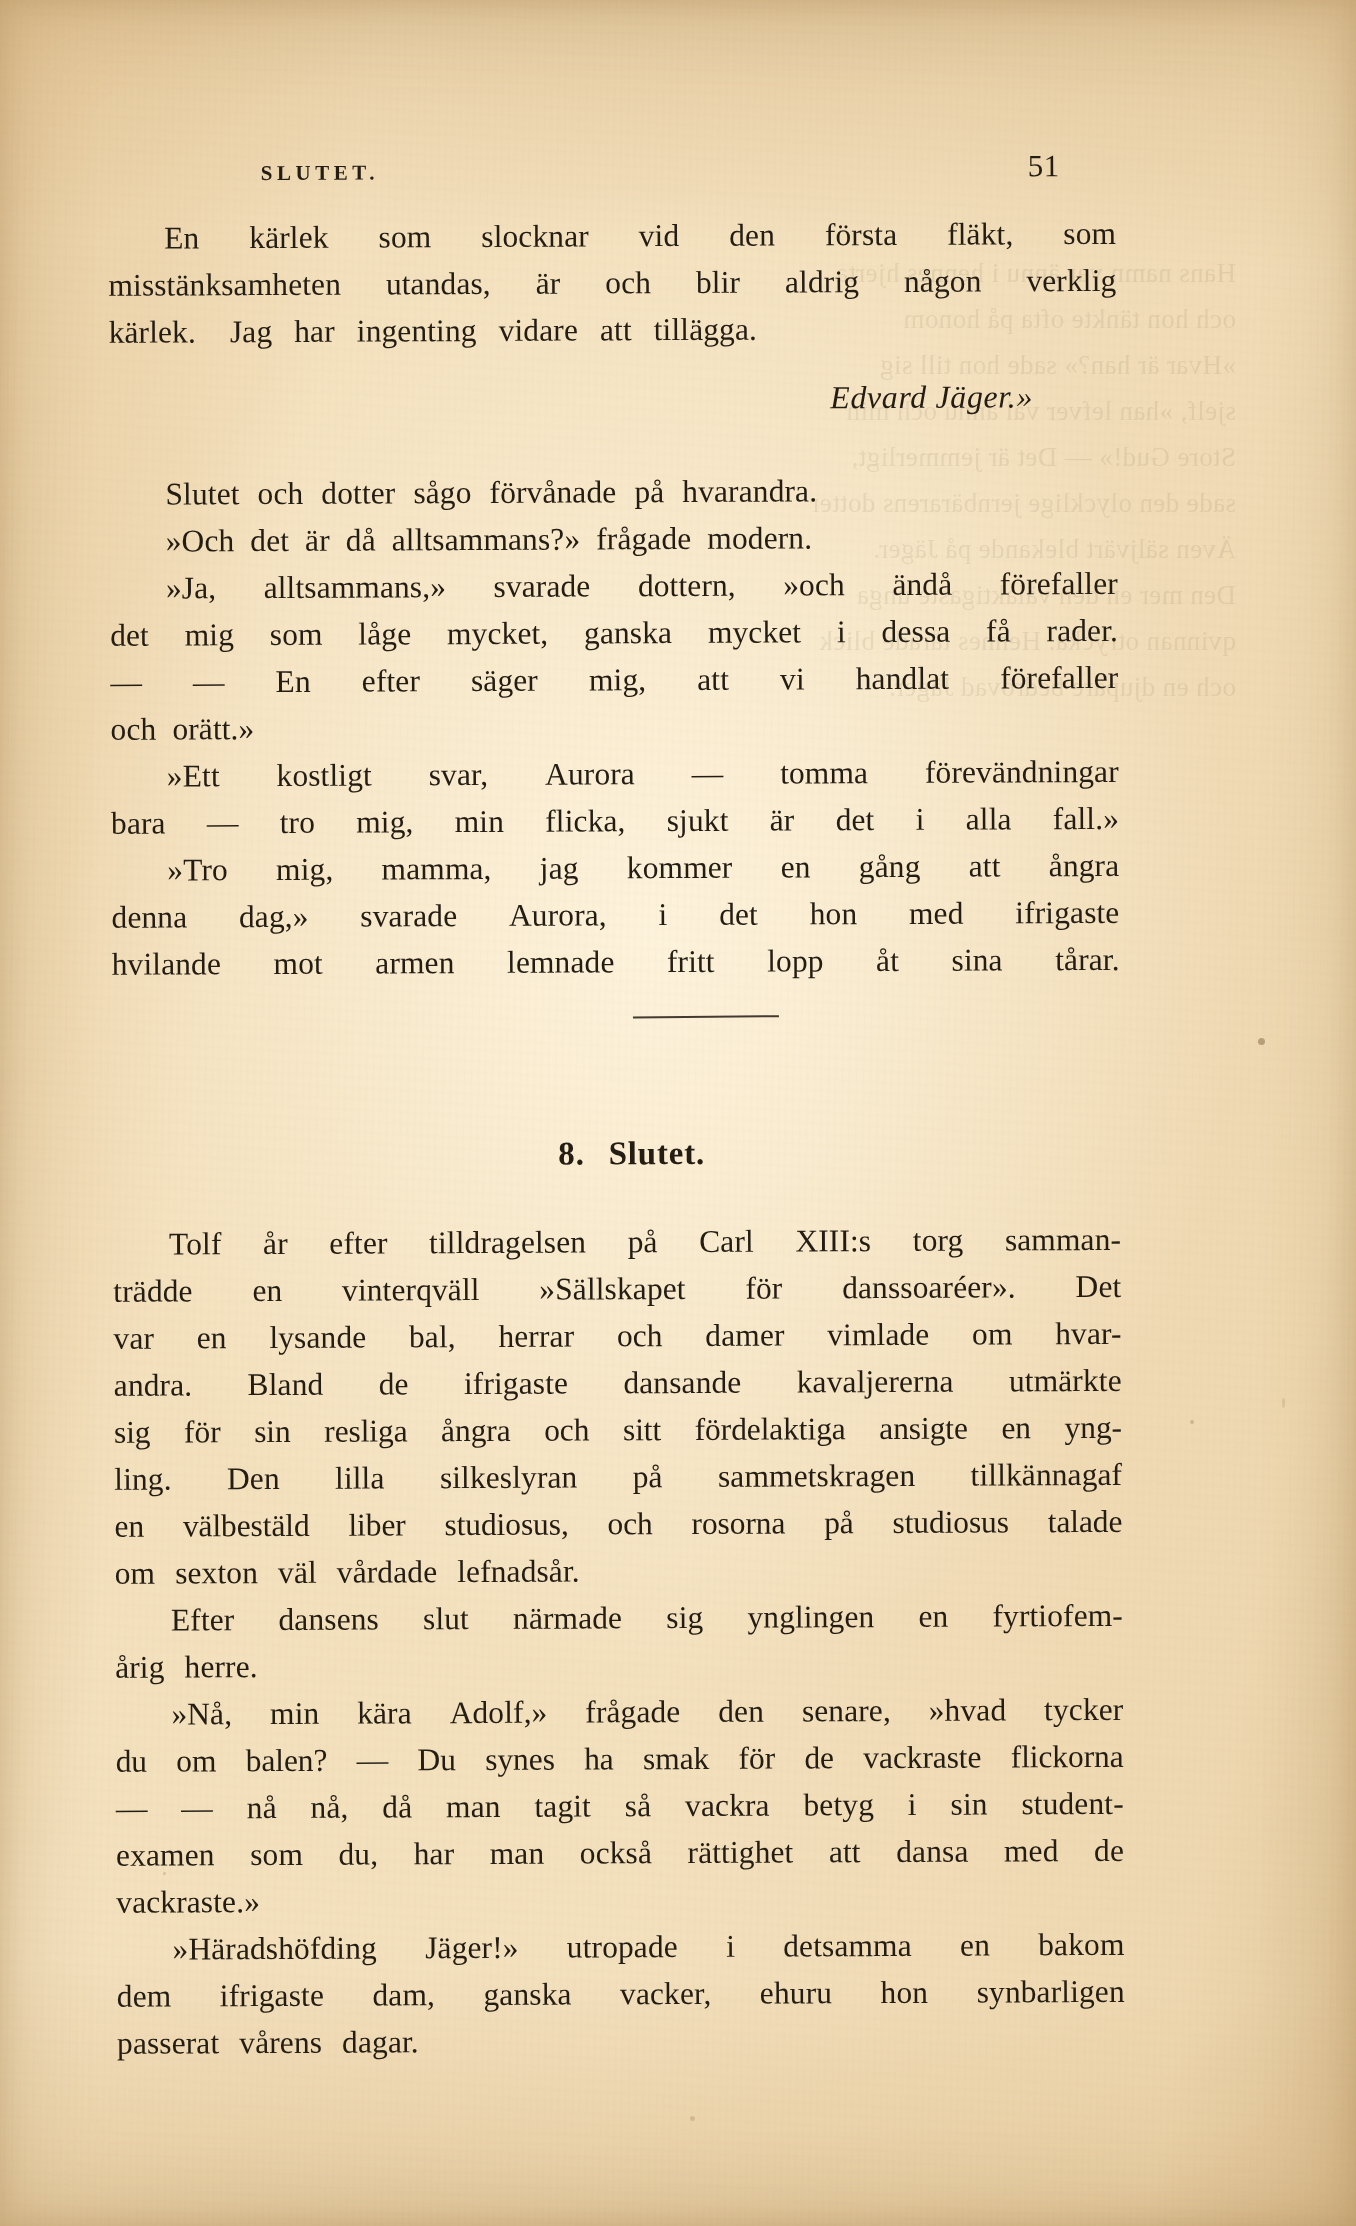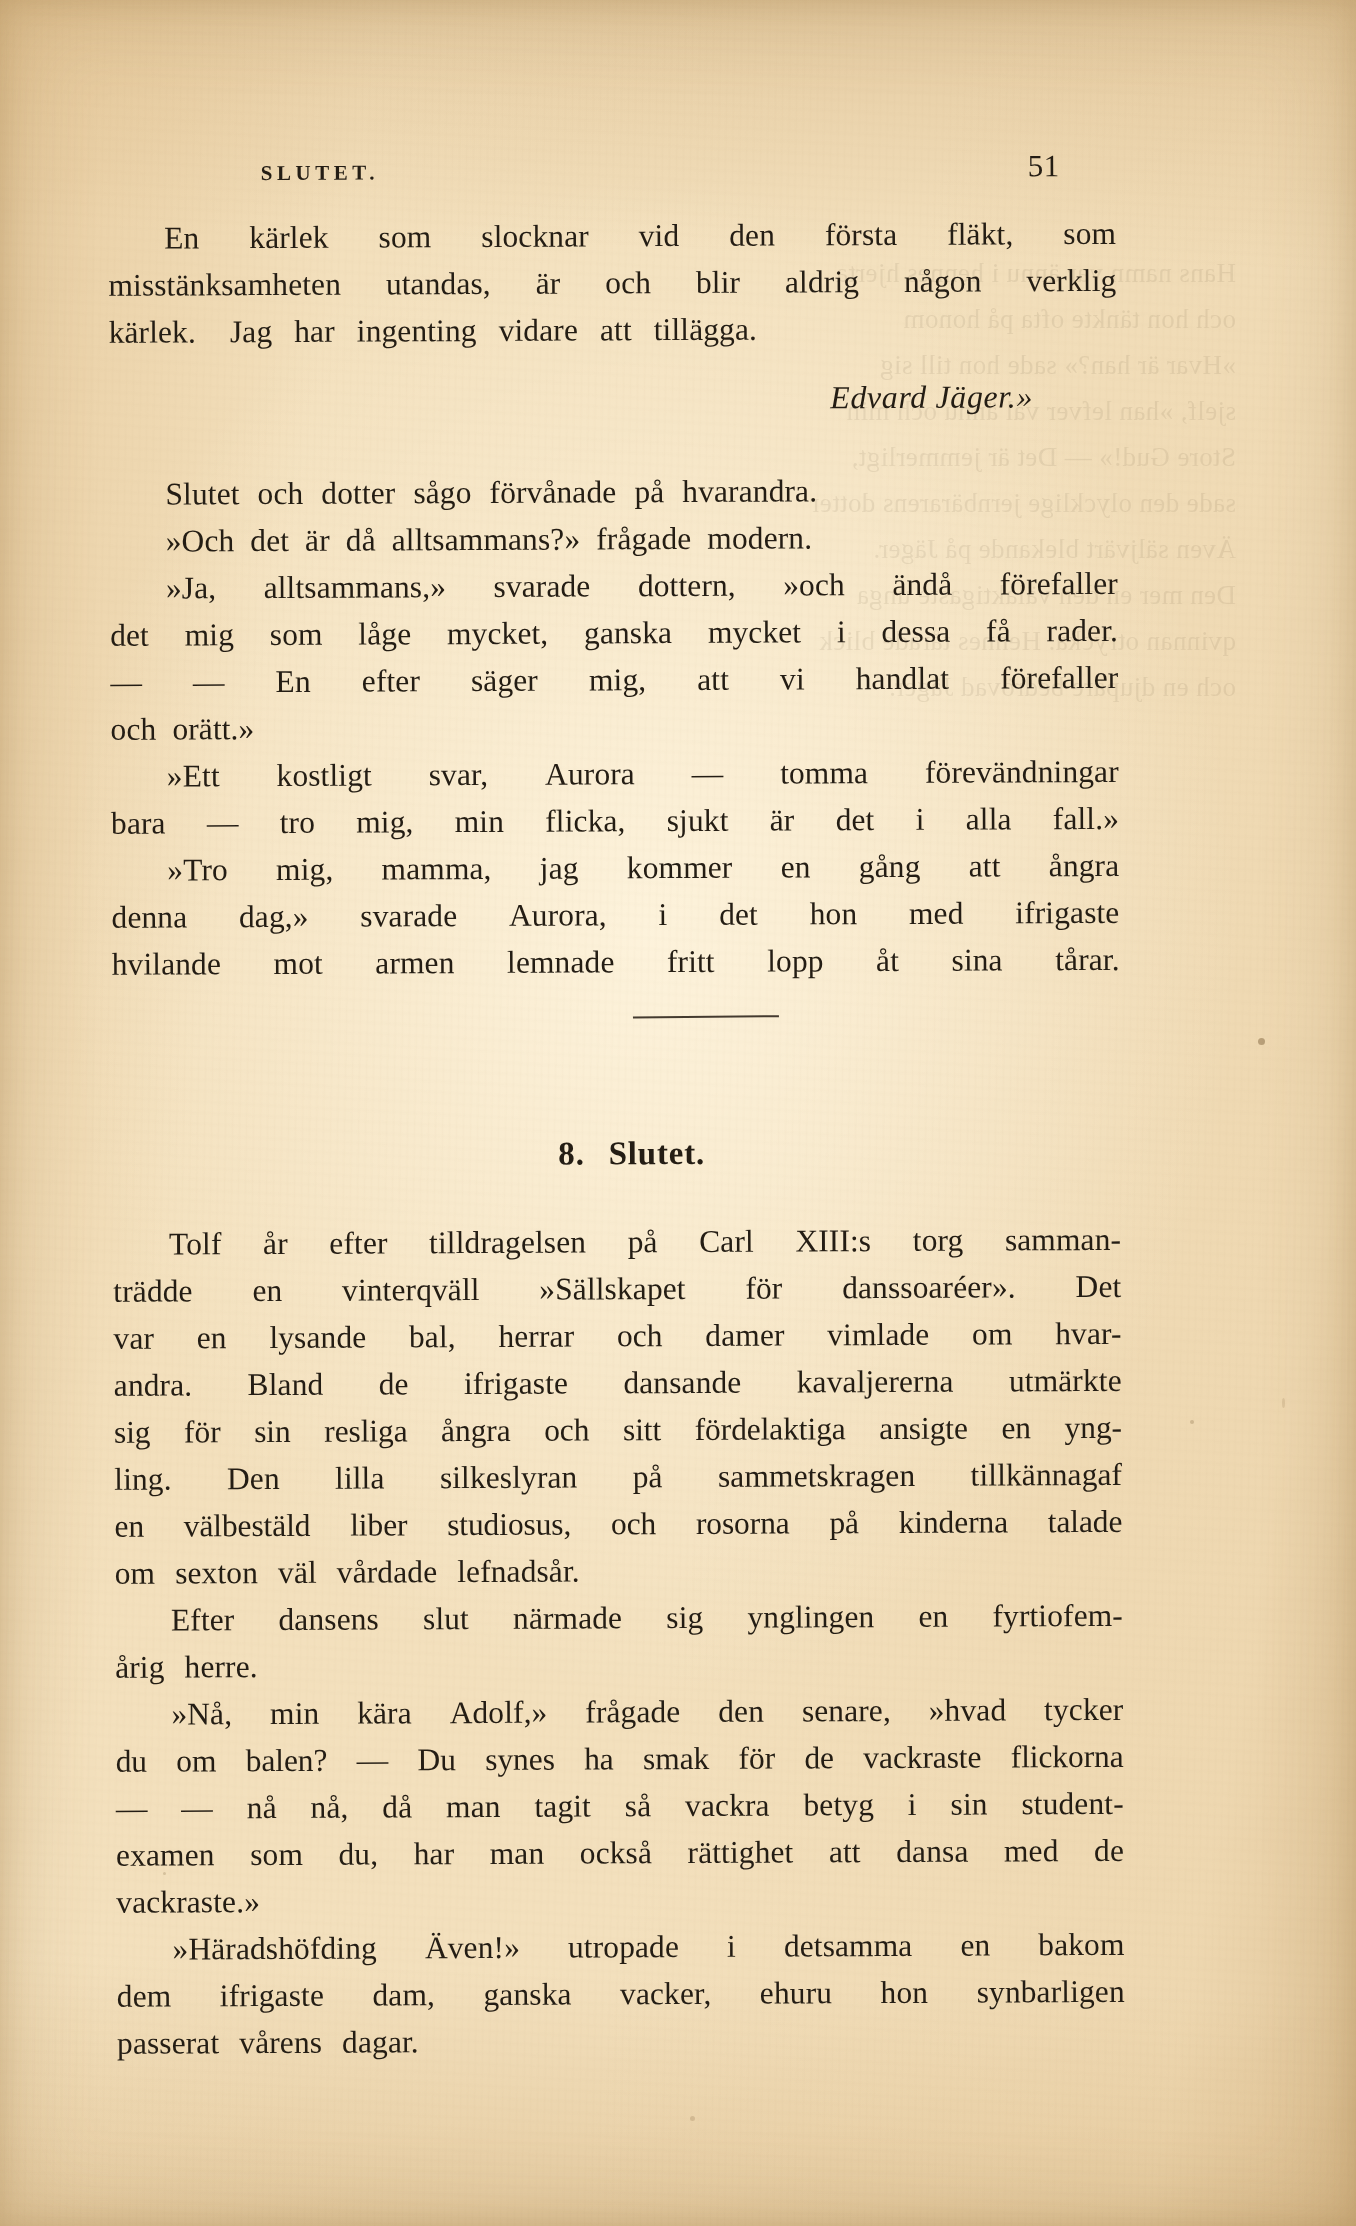--- a/index.html
+++ b/index.html
@@ -462,21 +462,21 @@
           <span>tillkännagaf</span>
         </div>
         <div class="ln just tight">
           <span>en</span>
           <span>välbestäld</span>
           <span>liber</span>
           <span>studiosus,</span>
           <span>och</span>
           <span>rosorna</span>
           <span>på</span>
-          <span>kinderna</span>
+          <span>studiosus</span>
           <span>talade</span>
         </div>
         <div class="ln">
           <span>om</span>
           <span style="width:20px"></span>
           <span>sexton</span>
           <span style="width:20px"></span>
           <span>väl</span>
           <span style="width:20px"></span>
           <span>vårdade</span>
@@ -558,21 +558,21 @@
           <span>de</span>
         </div>
         <div class="ln">
           <span>vackraste.»</span>
         </div>
       </div>
 
       <div>
         <div class="ln just ind">
           <span>»Häradshöfding</span>
-          <span>Även!»</span>
+          <span>Jäger!»</span>
           <span>utropade</span>
           <span>i</span>
           <span>detsamma</span>
           <span>en</span>
           <span>bakom</span>
         </div>
         <div class="ln just">
           <span>dem</span>
           <span>ifrigaste</span>
           <span>dam,</span>

